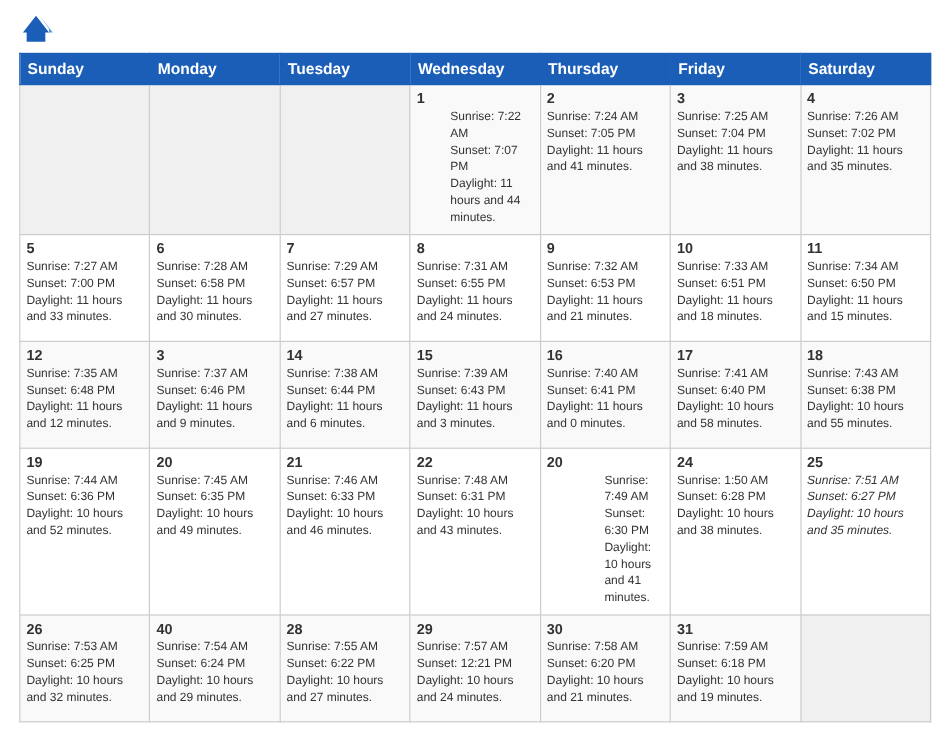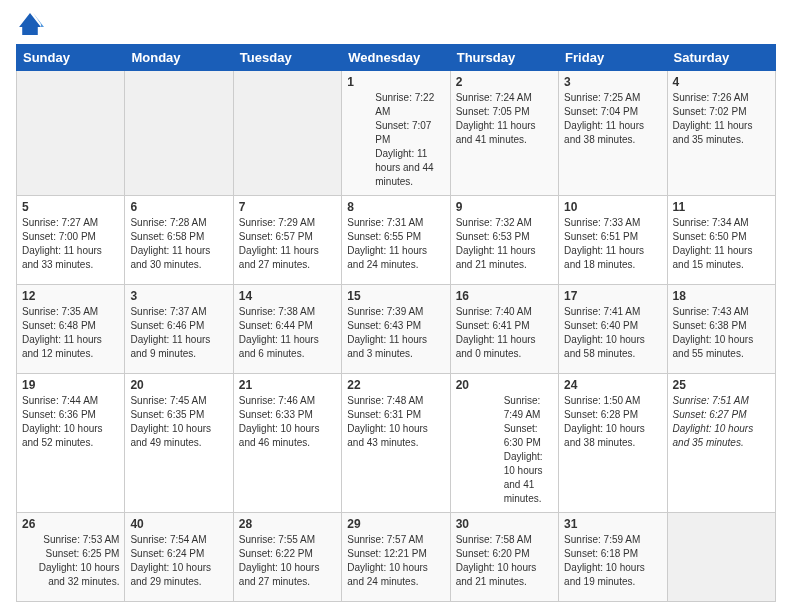--- a/index.html
+++ b/index.html
@@ -286,21 +286,21 @@
           <td>
             <span class="day-number">25</span>
             <div class="day-info" style="white-space: pre-line; font-style: italic;">Sunrise: 7:51 AM
 Sunset: 6:27 PM
 Daylight: 10 hours and 35 minutes.</div>
           </td>
         </tr>
         <tr>
           <td>
             <span class="day-number">26</span>
-            <div class="day-info" style="white-space: pre-line; text-align: right;">Sunrise: 7:53 AM
+            <div class="day-info" style="white-space: pre-line;">Sunrise: 7:53 AM
 Sunset: 6:25 PM
 Daylight: 10 hours and 32 minutes.</div>
           </td>
           <td>
             <span class="day-number">40</span>
             <div class="day-info" style="white-space: pre-line;">Sunrise: 7:54 AM
 Sunset: 6:24 PM
 Daylight: 10 hours and 29 minutes.</div>
           </td>
           <td>

